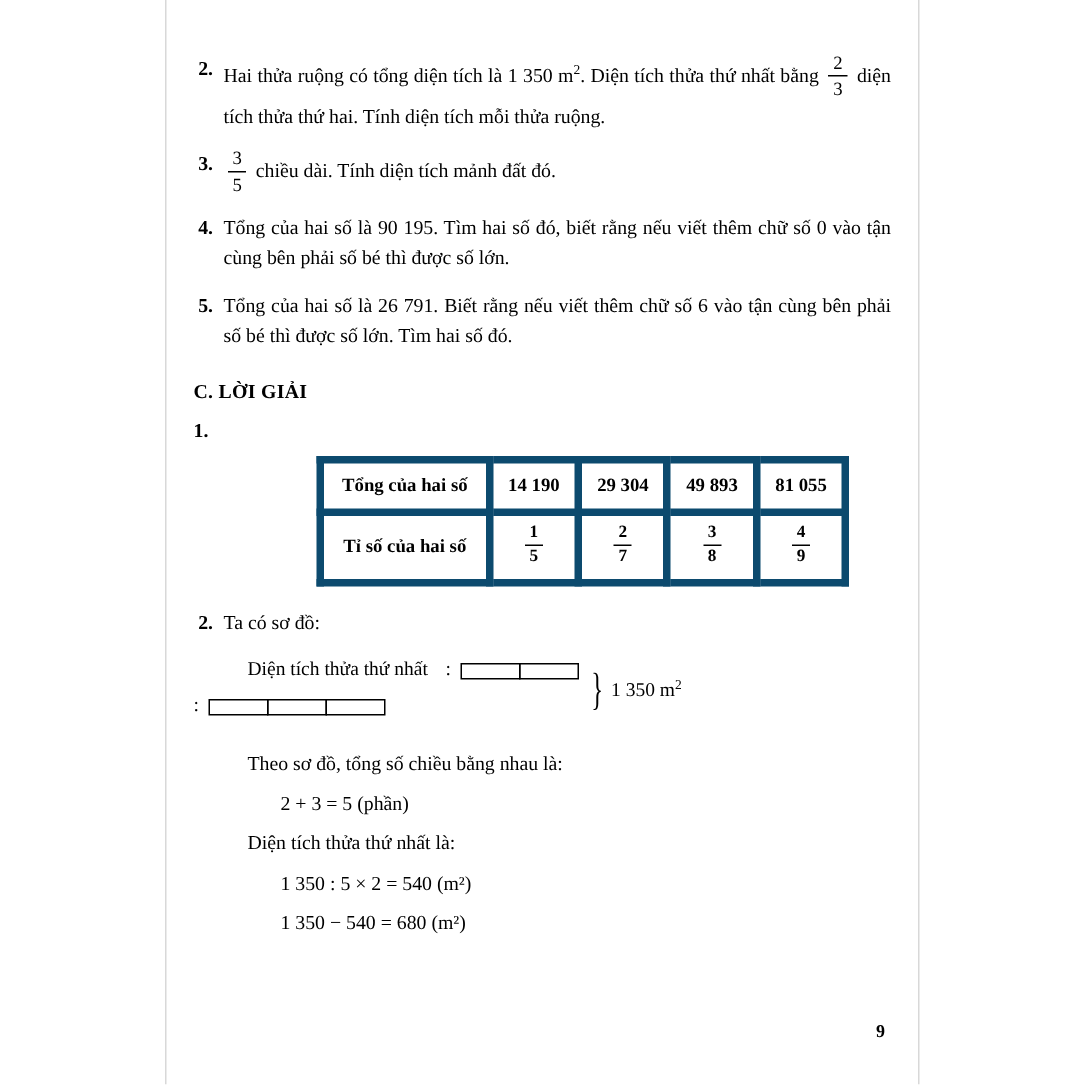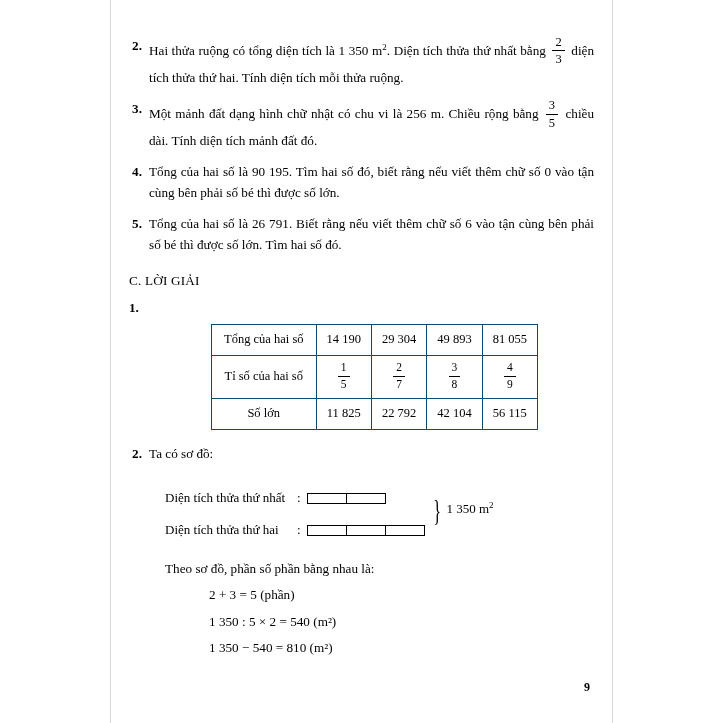--- a/index.html
+++ b/index.html
@@ -71,60 +71,60 @@
     border-top: 1px solid #000;
     margin: 1px 0;
   }
   .frac .bot {
     display: block;
     padding: 0 3px;
   }
   .frac.big { font-size: 12.5px; }
 
   .section-title {
-    font-weight: normal;
+    font-weight: bold;
     margin: 16px 0 6px 0;
     letter-spacing: .2px;
   }
 
   .ans-num {
     font-weight: bold;
     margin-top: 4px;
   }
 
   
   table.results {
     border-collapse: collapse;
     margin: 6px 0 14px 82px;
     font-size: 12.5px;
   }
   table.results td {
-    border: 1px solid #0c4a6e;
+    border: 5px solid #0c4a6e;
     padding: 4px 10px;
     text-align: center;
     height: 22px;
     white-space: nowrap;
+    font-weight: bold;
   }
   table.results td.rowhead {
     padding: 4px 12px;
   }
   table.results tr.frac-row td {
     height: 34px;
   }
 
   
   .diagram-block {
     margin: 2px 0 6px 0;
   }
   .diag-line {
     display: flex;
     align-items: center;
     margin-bottom: 4px;
     font-size: 13px;
-    margin-top: 12px;
   }
   .diag-label {
     width: 168px;
     flex: 0 0 168px;
     padding-left: 36px;
     box-sizing: border-box;
   }
   .diag-colon {
     width: 10px;
     flex: 0 0 10px;
@@ -159,21 +159,21 @@
   .diag-stack {
     display: flex;
     align-items: center;
   }
 
   .para {
     margin: 0 0 6px 36px;
     font-size: 13.2px;
   }
   .para.indent2 {
-    margin-left: 80px;
+    margin-left: 58px;
   }
   .gap { height: 9px; }
 
   .pagenum {
     position: absolute;
     right: 22px;
     bottom: 28px;
     font-weight: bold;
     font-size: 12px;
   }
@@ -194,21 +194,20 @@
           <span class="bar"></span>
           <span class="bot">3</span>
         </span>
         <span>diện tích thửa thứ hai. Tính diện tích mỗi thửa ruộng.</span>
       </div>
     </div>
 
     <div class="item">
       <div class="num">3.</div>
       <div class="body">
-        <span>Một mảnh đất dạng hình chữ nhật có chu vi là 256 m. Chiều rộng bằng</span>
         <span class="frac big">
           <span class="top">3</span>
           <span class="bar"></span>
           <span class="bot">5</span>
         </span>
         <span>chiều dài. Tính diện tích mảnh đất đó.</span>
       </div>
     </div>
 
     <div class="item">
@@ -258,63 +257,56 @@
           </span>
         </td>
         <td>
           <span class="frac">
             <span class="top">4</span>
             <span class="bar"></span>
             <span class="bot">9</span>
           </span>
         </td>
       </tr>
-      <tr>
-        <td class="rowhead">Số lớn</td>
-        <td>11 825</td>
-        <td>22 792</td>
-        <td>42 104</td>
-        <td>56 115</td>
-      </tr>
     </tbody>
       </table>
 
     <div class="item">
       <div class="num">2.</div>
       <div class="body">Ta có sơ đồ:</div>
     </div>
 
     <div class="diagram-block">
       <div class="diag-stack">
         <div>
           <div class="diag-line">
             <span class="diag-label">Diện tích thửa thứ nhất</span>
             <span class="diag-colon">:</span>
             <span class="bars">
               <span class="seg" style="width:40px"></span><span class="seg" style="width:40px"></span>
             </span>
           </div>
           <div class="diag-line">
-            <span class="diag-label">Diện tích thửa thứ hai</span>
             <span class="diag-colon">:</span>
             <span class="bars">
               <span class="seg" style="width:40px"></span><span class="seg" style="width:40px"></span><span class="seg" style="width:40px"></span>
             </span>
           </div>
         </div>
         <div class="brace-wrap">
           <span class="brace">}</span>
           <span><span>1 350 m</span><sup>2</sup></span>
         </div>
       </div>
     </div>
 
     <div class="gap"></div>
 
-    <div class="para">Theo sơ đồ, phần số phần bằng nhau là:</div>
+    <div class="para">Theo sơ đồ, tổng số chiều bằng nhau là:</div>
     <div class="para indent2">2 + 3 = 5 (phần)</div>
+    <div class="para">Diện tích thửa thứ nhất là:</div>
     <div class="para indent2">1 350 : 5 × 2 = 540 (m²)</div>
-    <div class="para indent2">1 350 − 540 = 810 (m²)</div>
+    <div class="para indent2">1 350 − 540 = 680 (m²)</div>
 
   </div>
 
   <div class="pagenum">9</div>
 </div>
 
 </body></html>

